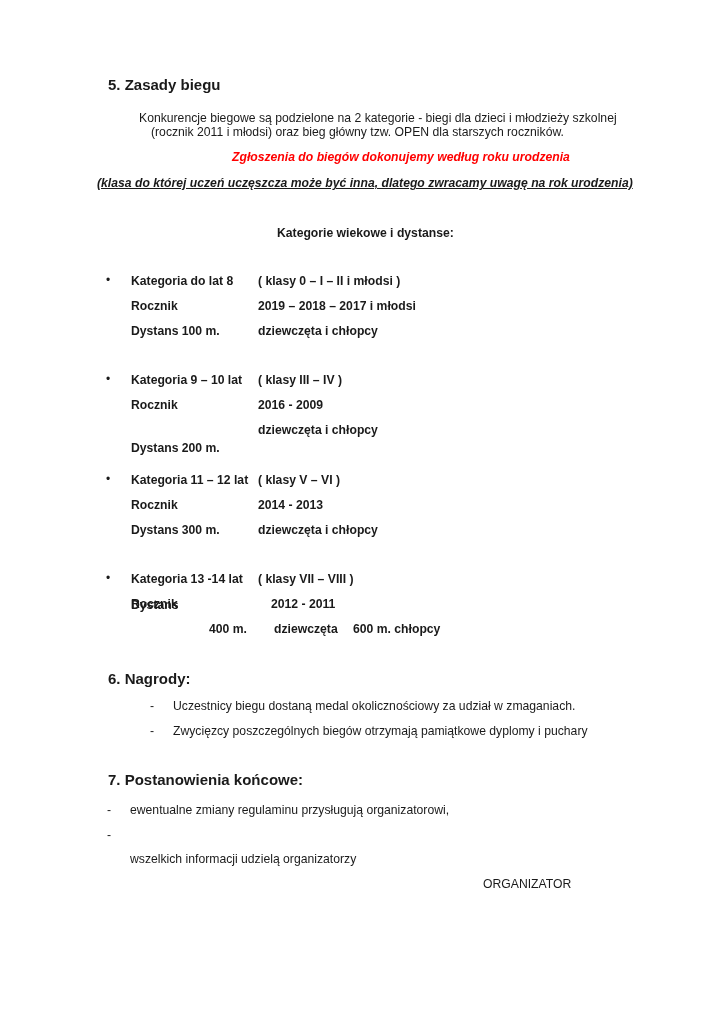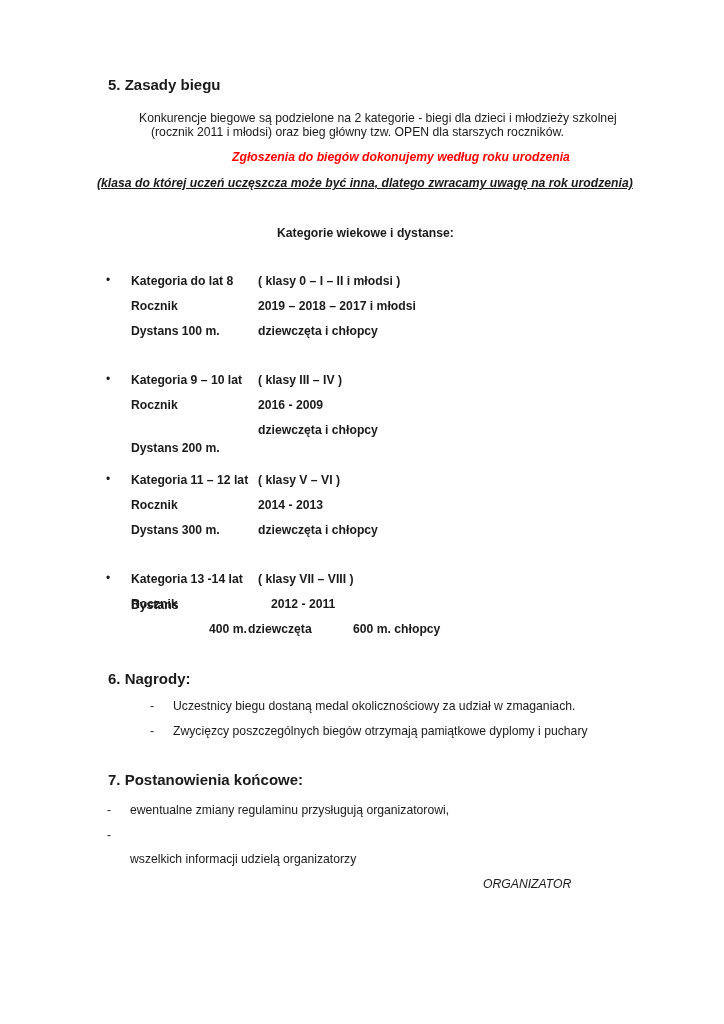--- a/index.html
+++ b/index.html
@@ -54,33 +54,33 @@
 </div>
 
 <div>
   <div class="abs bullet" style="left:106px; top:571px;">•</div>
   <div class="abs bold" style="left:131px; top:572px;">Kategoria  13 -14 lat</div>
   <div class="abs bold" style="left:258px; top:572px;">( klasy VII – VIII )</div>
   <div class="abs bold" style="left:131px; top:597px;">Rocznik</div>
   <div class="abs bold" style="left:271px; top:597px;">2012 - 2011</div>
   <div class="abs bold" style="left:131px; top:598px;">Dystans</div>
   <div class="abs bold" style="left:209px; top:622px;">400 m.</div>
-  <div class="abs bold" style="left:248px; top:622px;">dziewczęta</div>
+  <div class="abs bold" style="left:274px; top:622px;">dziewczęta</div>
   <div class="abs bold" style="left:353px; top:622px;">600 m. chłopcy</div>
 </div>
 
 <div class="abs h" style="left:108px; top:670px;">6.  Nagrody:</div>
 <div>
   <div class="abs body" style="left:150px; top:699px;">-</div>
   <div class="abs body" style="left:173px; top:699px;">Uczestnicy biegu dostaną medal okolicznościowy za udział w zmaganiach.</div>
   <div class="abs body" style="left:150px; top:724px;">-</div>
   <div class="abs body" style="left:173px; top:724px;">Zwycięzcy poszczególnych biegów otrzymają pamiątkowe dyplomy i puchary</div>
 </div>
 
 <div class="abs h" style="left:108px; top:771px;">7.  Postanowienia końcowe:</div>
 <div>
   <div class="abs body" style="left:107px; top:803px;">-</div>
   <div class="abs body" style="left:130px; top:803px;">ewentualne zmiany regulaminu przysługują organizatorowi,</div>
   <div class="abs body" style="left:107px; top:828px;">-</div>
   <div class="abs body" style="left:130px; top:828px;margin-top:24px;">wszelkich informacji udzielą organizatorzy</div>
 </div>
 
-<div class="abs body" style="left:483px; top:877px;font-style:italic;">ORGANIZATOR</div>
+<div class="abs body" style="left:483px; top:877px;">ORGANIZATOR</div>
 
 </body></html>

